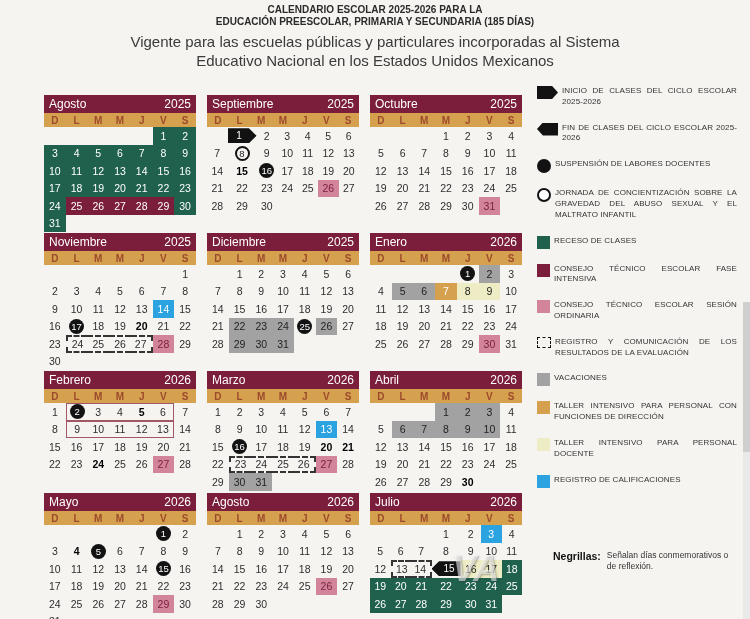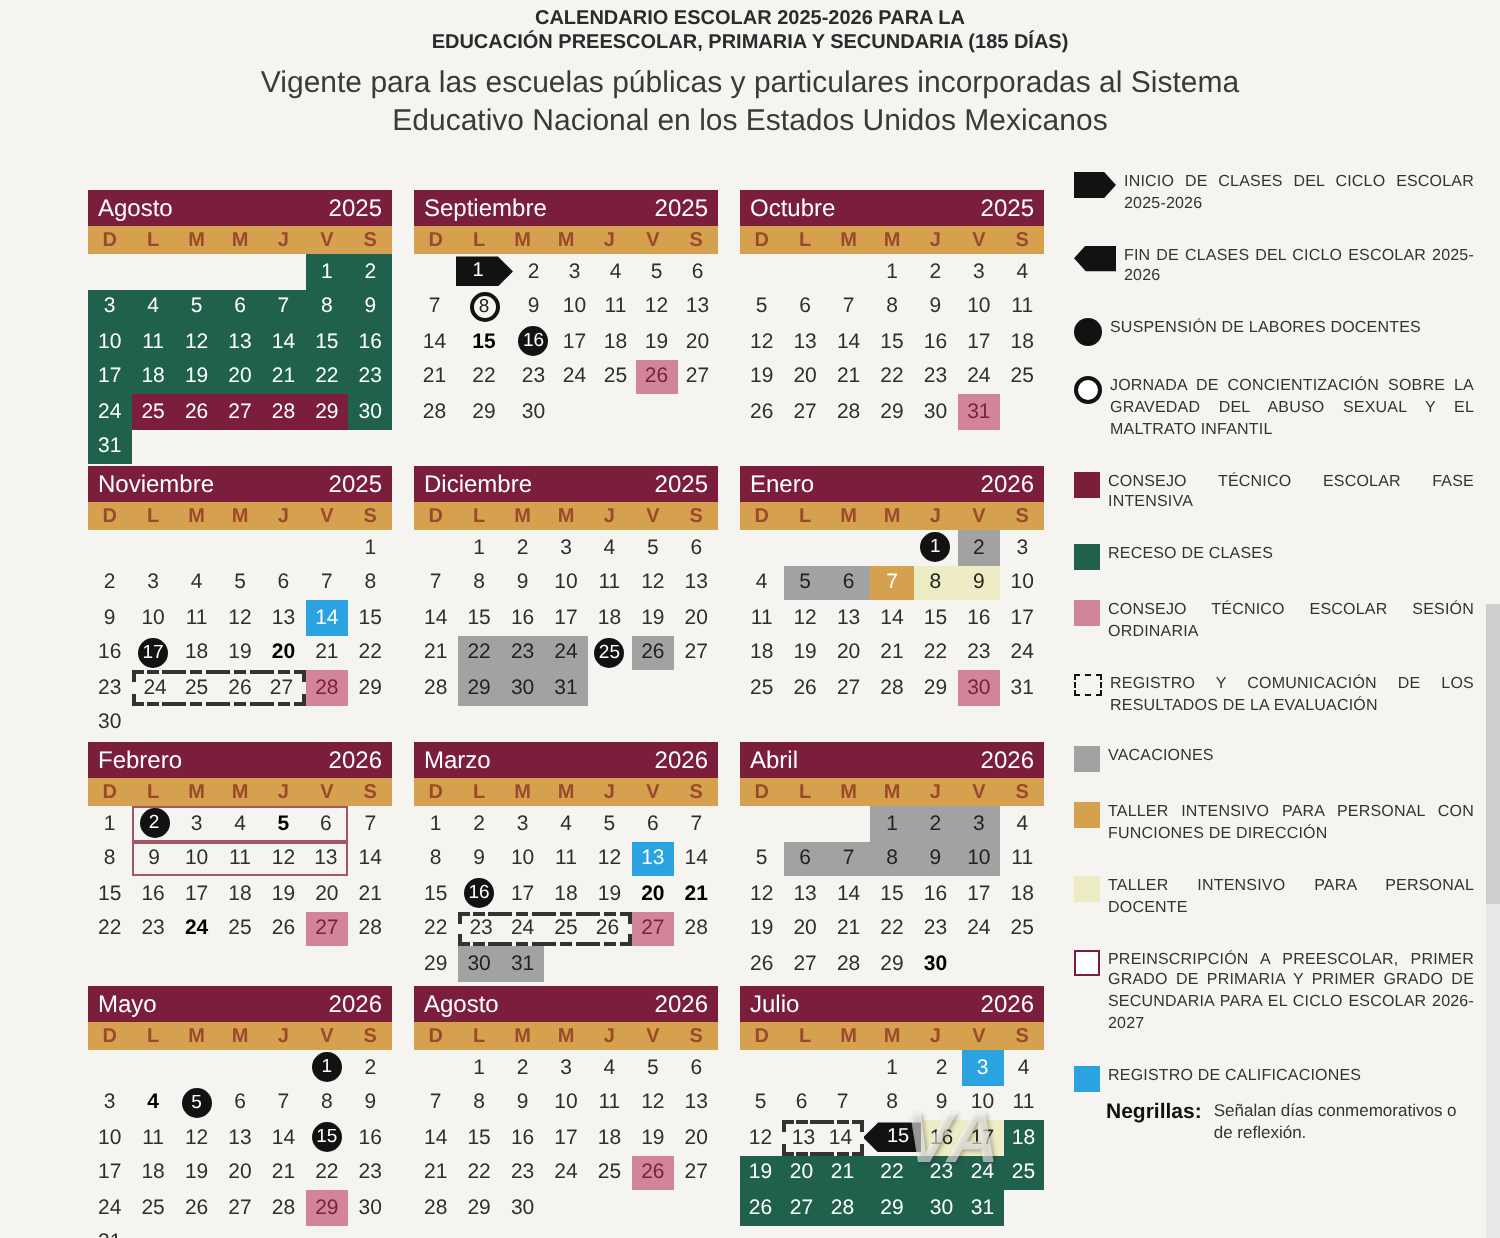--- a/index.html
+++ b/index.html
@@ -733,50 +733,46 @@
       </div>
       <div class="legend-item">
         <span class="legend-icon li-circle"></span>
         <span class="legend-text">SUSPENSIÓN DE LABORES DOCENTES</span>
       </div>
       <div class="legend-item">
         <span class="legend-icon li-circle-open"></span>
         <span class="legend-text">JORNADA DE CONCIENTIZACIÓN SOBRE LA GRAVEDAD DEL ABUSO SEXUAL Y EL MALTRATO INFANTIL</span>
       </div>
       <div class="legend-item">
+        <span class="legend-icon li-square sq-green"></span>
+        <span class="legend-text">RECESO DE CLASES</span>
+      </div>
+      <div class="legend-item">
         <span class="legend-icon li-square sq-maroon"></span>
         <span class="legend-text">CONSEJO TÉCNICO ESCOLAR FASE INTENSIVA</span>
       </div>
       <div class="legend-item">
-        <span class="legend-icon li-square sq-green"></span>
-        <span class="legend-text">RECESO DE CLASES</span>
-      </div>
-      <div class="legend-item">
         <span class="legend-icon li-square sq-pink"></span>
         <span class="legend-text">CONSEJO TÉCNICO ESCOLAR SESIÓN ORDINARIA</span>
       </div>
       <div class="legend-item">
         <span class="legend-icon sq-dashed"></span>
         <span class="legend-text">REGISTRO Y COMUNICACIÓN DE LOS RESULTADOS DE LA EVALUACIÓN</span>
       </div>
       <div class="legend-item">
         <span class="legend-icon li-square sq-gray"></span>
         <span class="legend-text">VACACIONES</span>
       </div>
       <div class="legend-item">
         <span class="legend-icon li-square sq-gold"></span>
         <span class="legend-text">TALLER INTENSIVO PARA PERSONAL CON FUNCIONES DE DIRECCIÓN</span>
       </div>
       <div class="legend-item">
         <span class="legend-icon li-square sq-cream"></span>
         <span class="legend-text">TALLER INTENSIVO PARA PERSONAL DOCENTE</span>
-      </div>
-      <div class="legend-item">
-        <span class="legend-icon sq-outline"></span>
-        <span class="legend-text">PREINSCRIPCIÓN A PREESCOLAR, PRIMER GRADO DE PRIMARIA Y PRIMER GRADO DE SECUNDARIA PARA EL CICLO ESCOLAR 2026-2027</span>
       </div>
       <div class="legend-item">
         <span class="legend-icon li-square sq-blue"></span>
         <span class="legend-text">REGISTRO DE CALIFICACIONES</span>
       </div>
     </div>
 
   <div class="negrillas">
     <span class="negrillas-label">Negrillas:</span>
     <span class="negrillas-text">Señalan días conmemorativos o de reflexión.</span>

